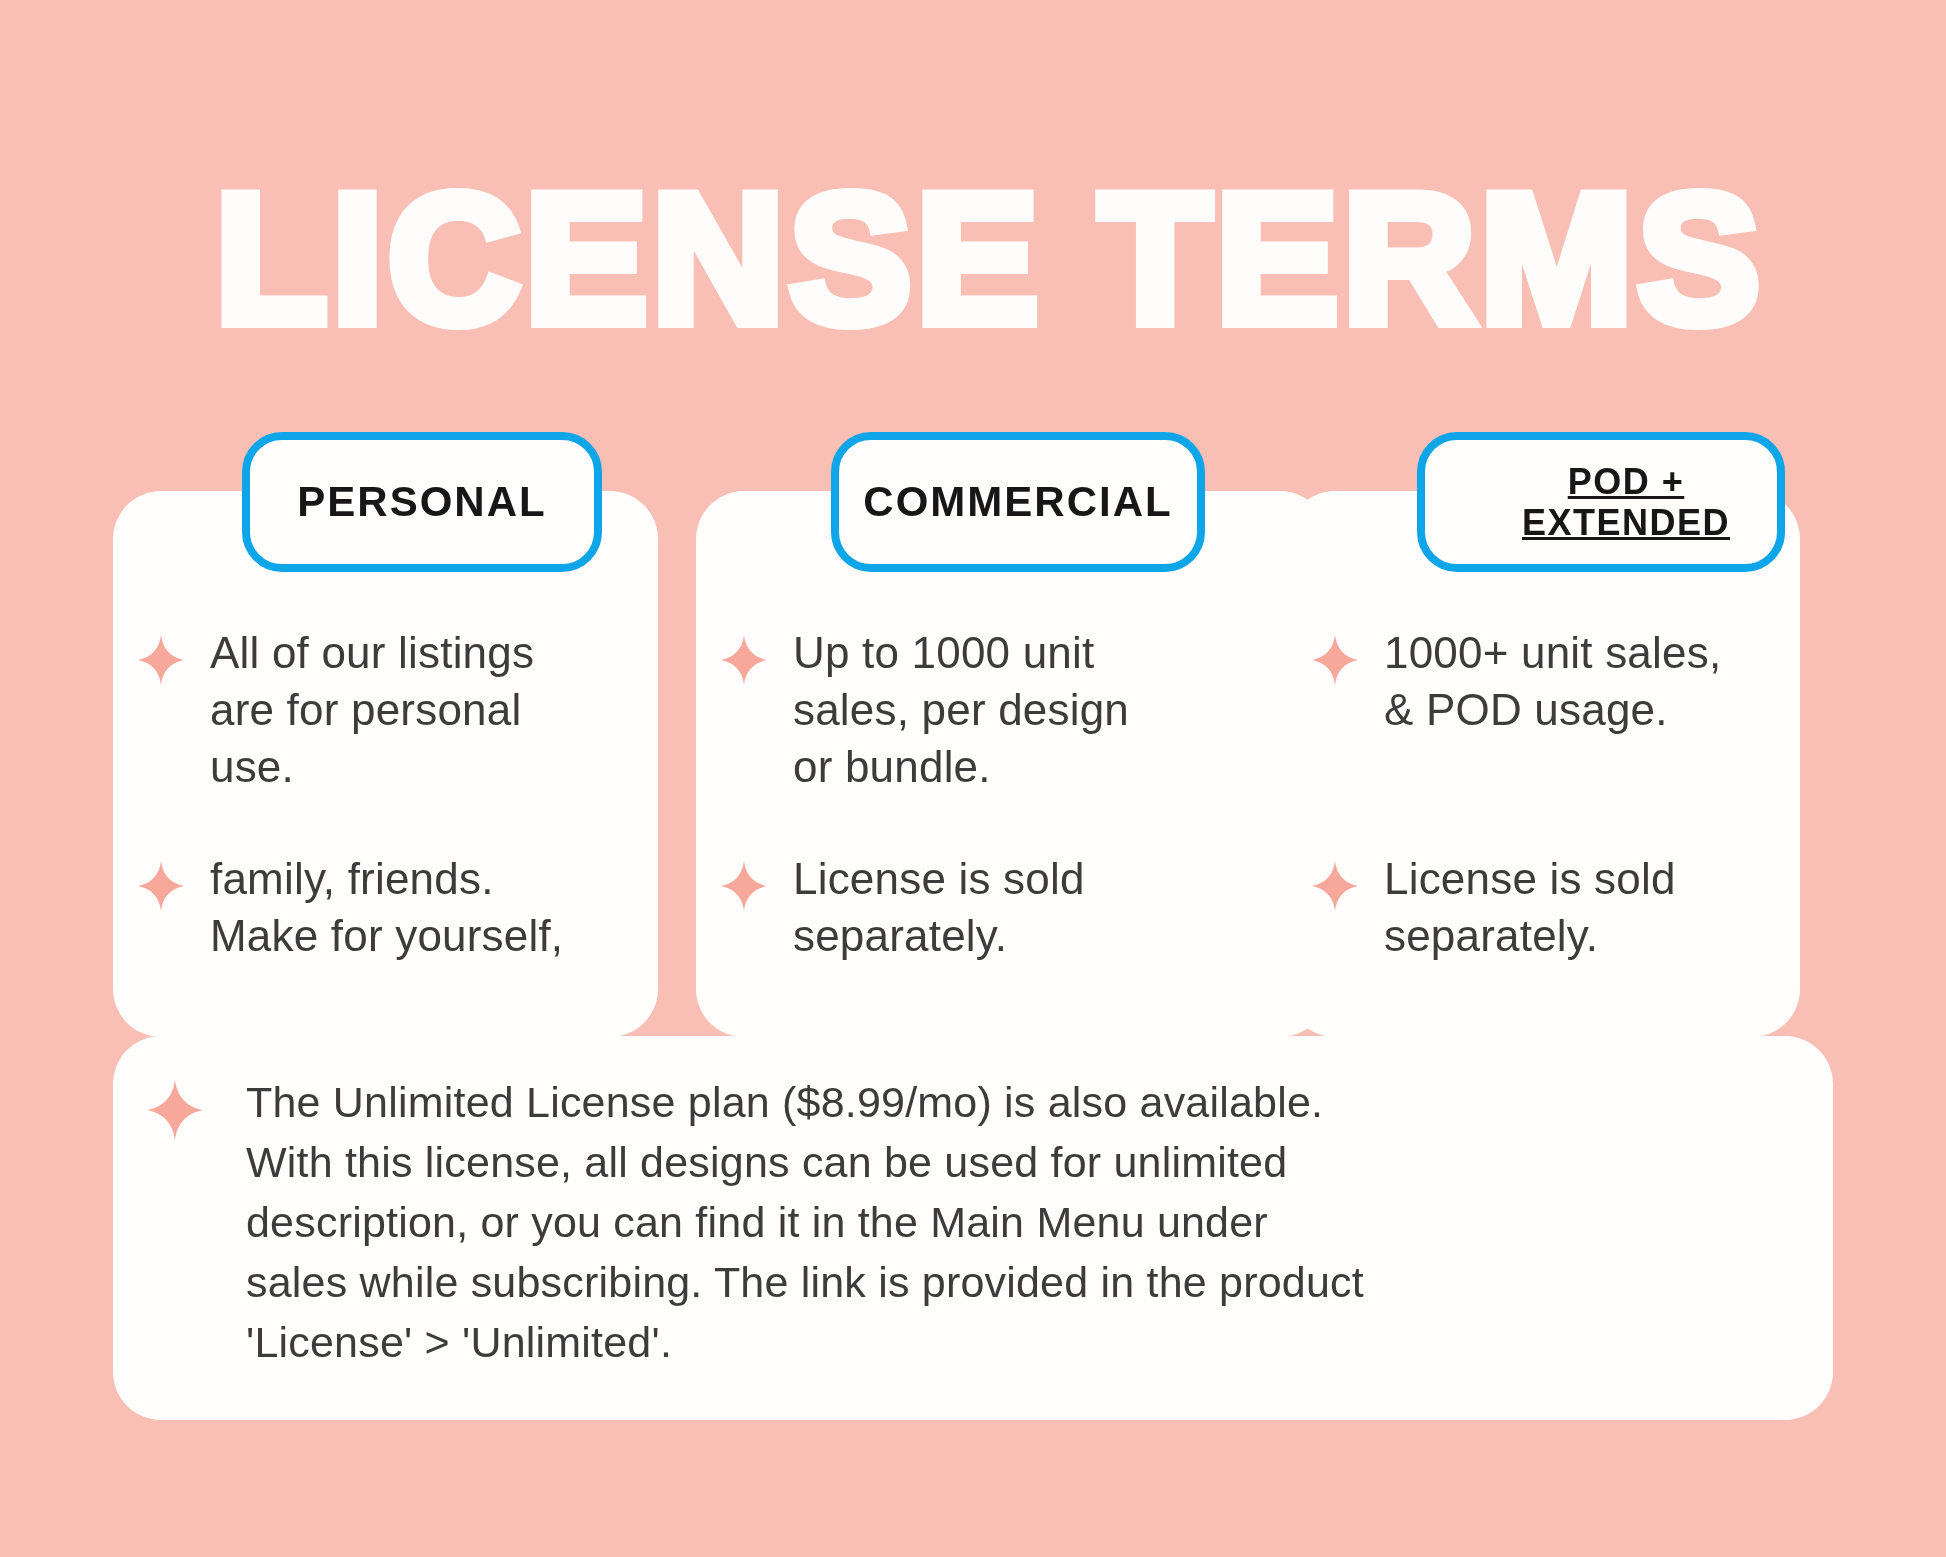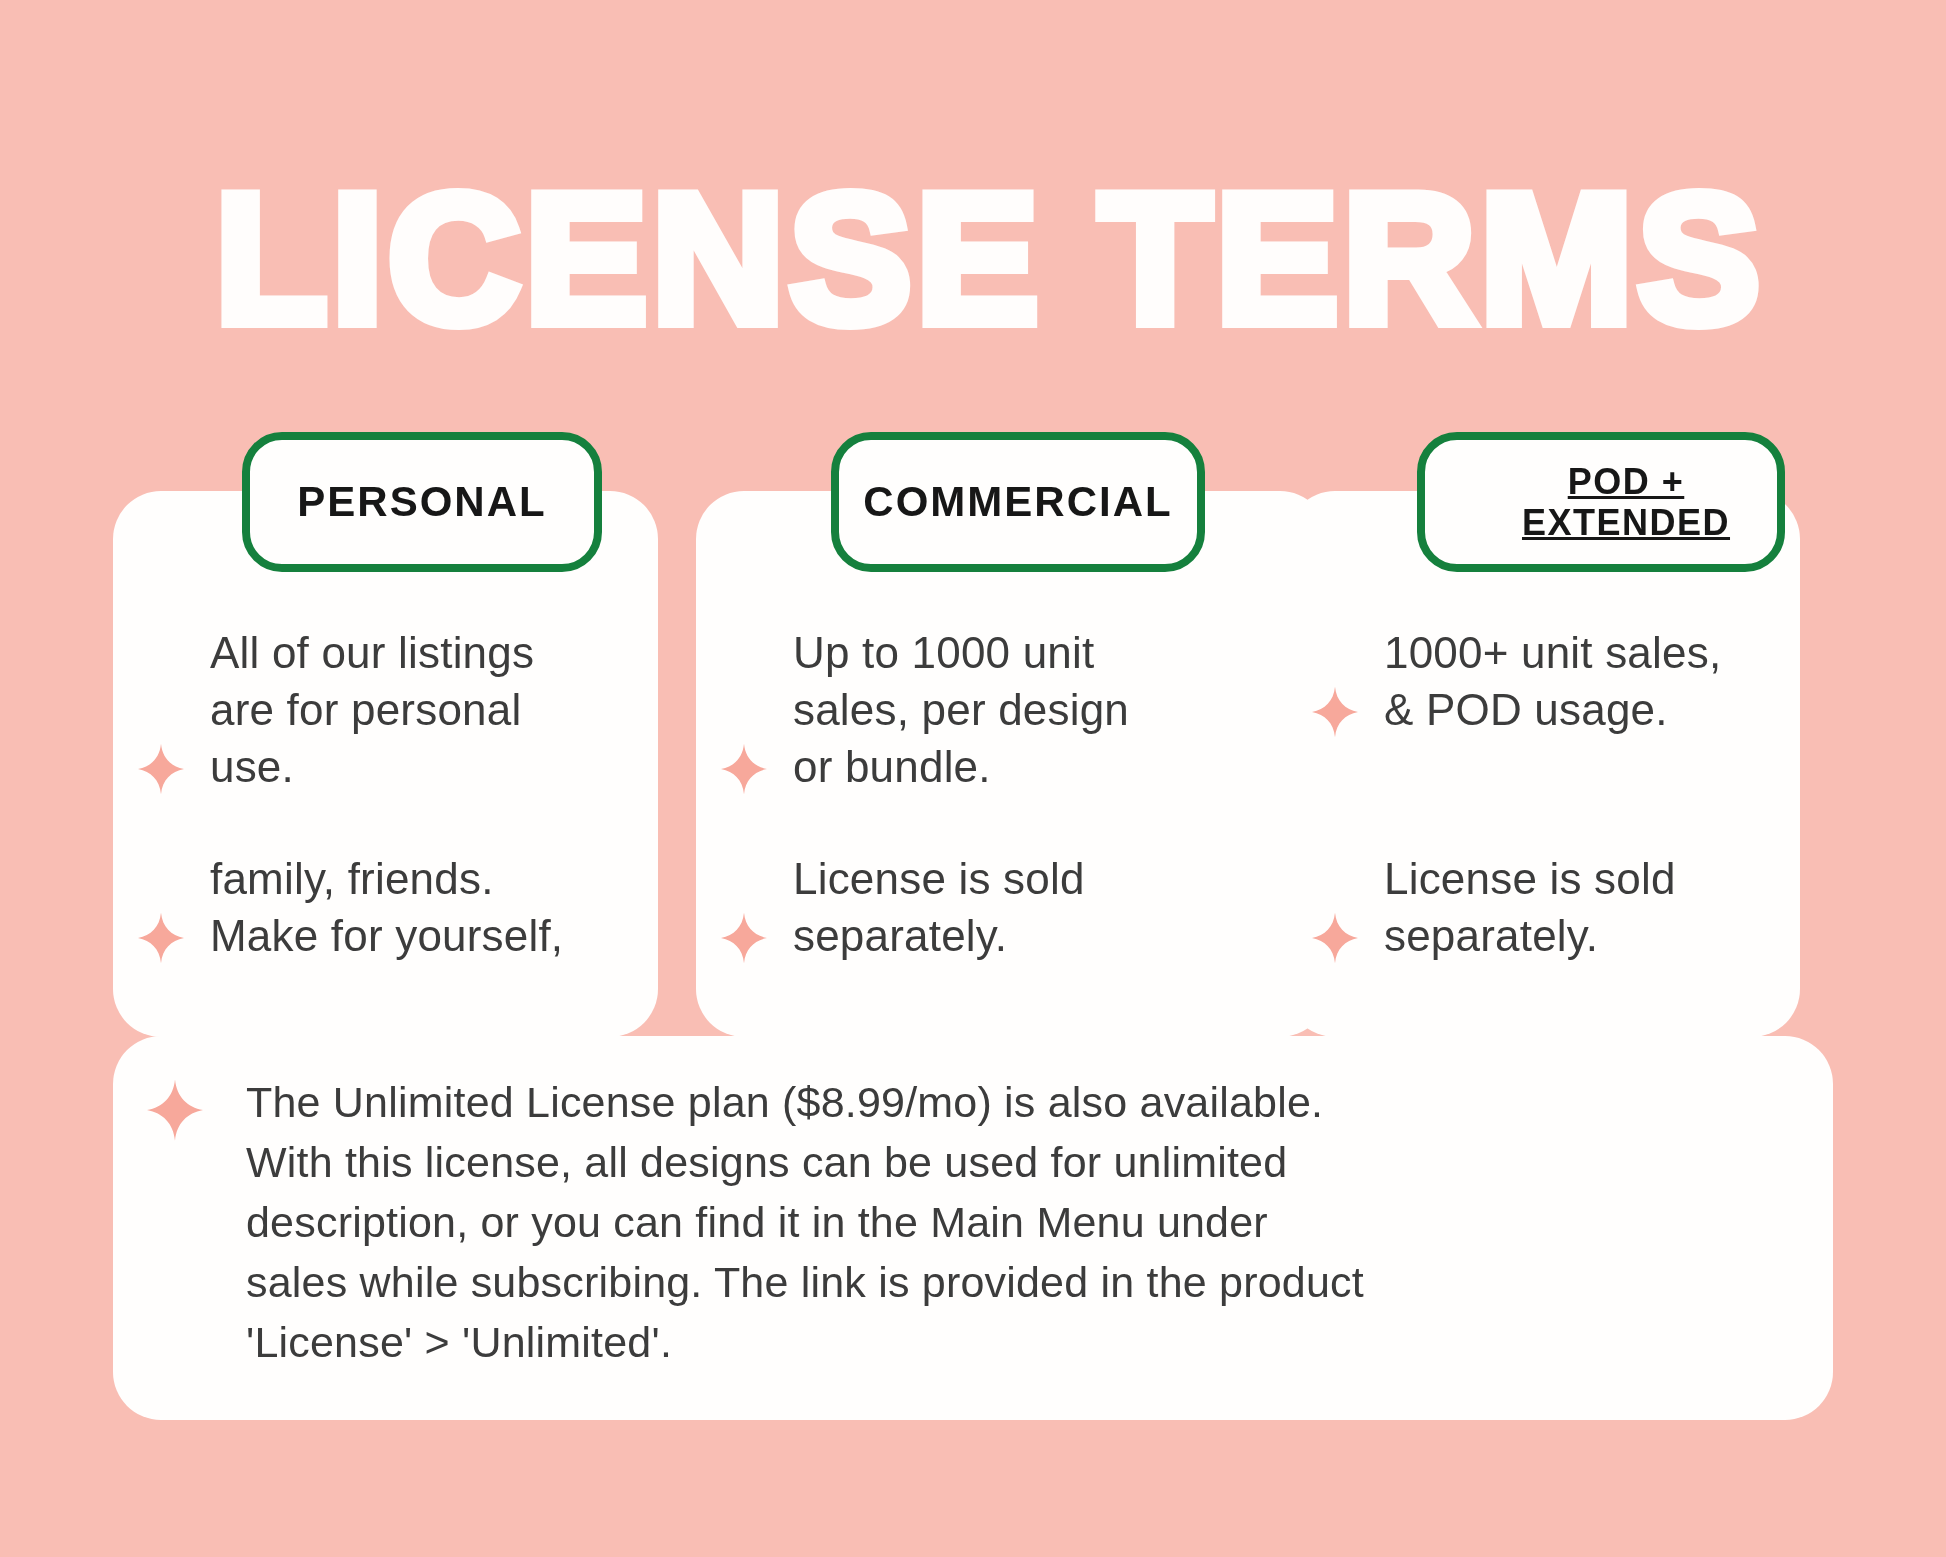--- a/index.html
+++ b/index.html
@@ -40,21 +40,21 @@
   .card-1 { left: 113px;  width: 545px; }
   .card-2 { left: 696px;  width: 632px; }
   .card-3 { left: 1287px; width: 513px; }
 
   
   .tab {
     position: absolute;
     top: -59px;
     height: 140px;
     background: #FFFEFD;
-    border: 8px solid #15803d;
+    border: 8px solid #0ea5e9;
     border-radius: 40px;
     box-sizing: border-box;
     display: flex;
     flex-direction: column;
     justify-content: center;
     align-items: center;
     color: #171717;
     font-weight: bold;
   }
   .card-1 .tab { left: 129px; width: 360px; }
@@ -72,21 +72,21 @@
     line-height: 41px;
     letter-spacing: 1.5px;
   }
 
   
   .bullet {
     position: absolute;
     left: 25px;
     right: 10px;
     display: flex;
-    align-items: flex-end;
+    align-items: flex-start;
     gap: 26px;
   }
   .bullet-1 { top: 133px; }
   .bullet-2 { top: 359px; }
   .spark {
     flex: 0 0 auto;
     width: 46px;
     height: 52px;
     margin-top: 10px;
   }

